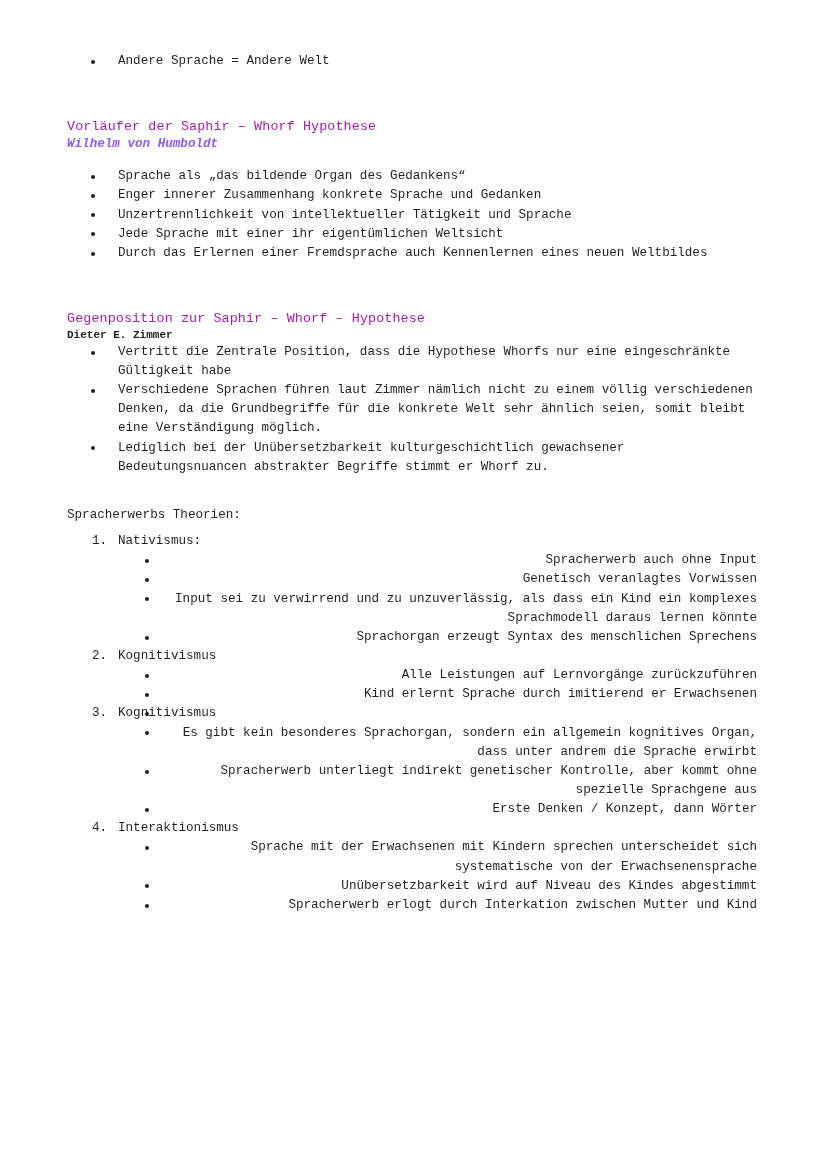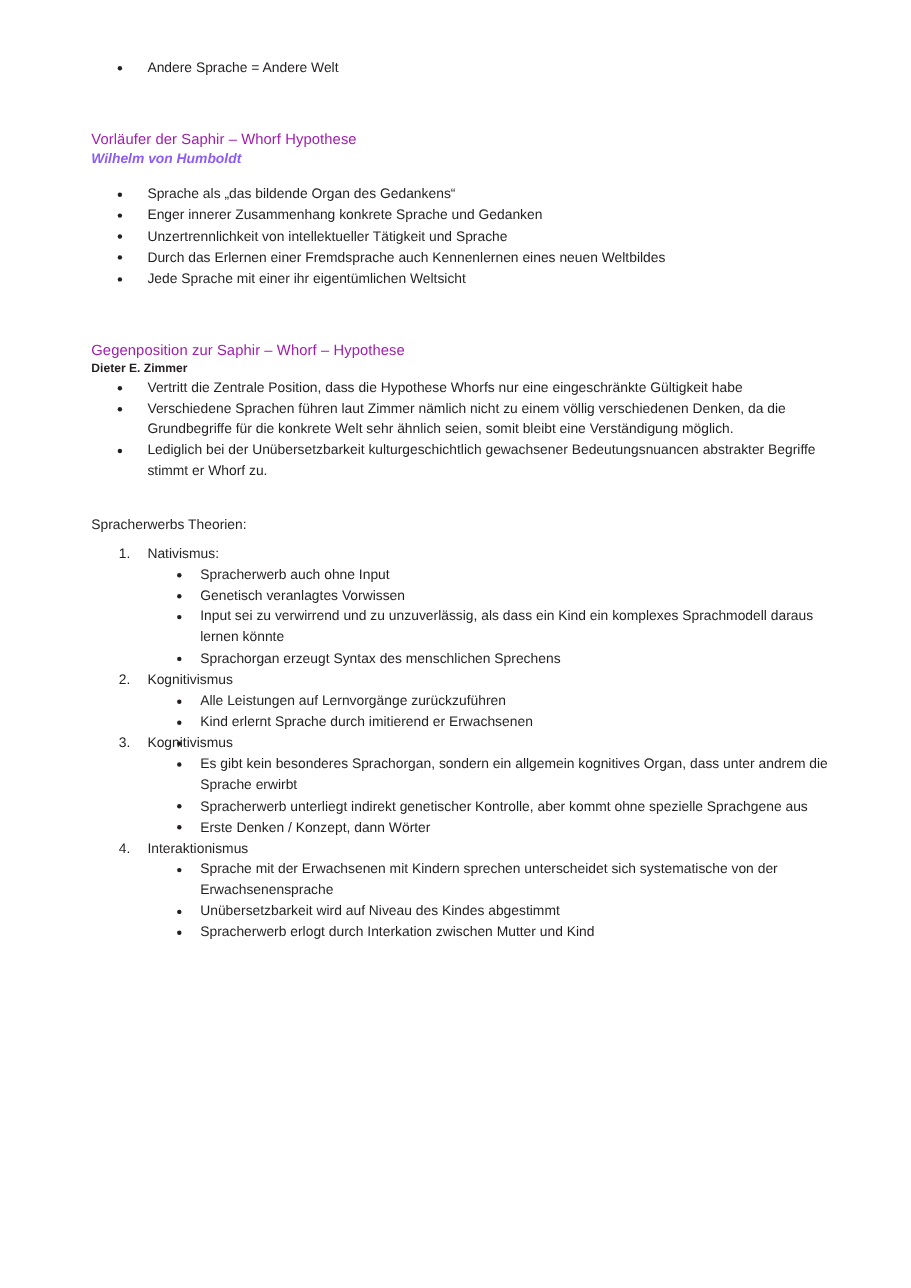--- a/index.html
+++ b/index.html
@@ -16,23 +16,24 @@
   .page {
     position: relative;
     width: 828px;
     height: 1171px;
     padding: 0;
     overflow: hidden;
   }
 
   .content {
     position: absolute;
-    left: 83px;
+    left: 67px;
     top: 52px;
     width: 690px;
+    font-family: Liberation Mono, monospace;
   }
 
   
   .h-blue {
     font-size: 13.4px;
     color: #a21caf;
     font-weight: 400;
     line-height: 1.35;
     letter-spacing: 0.1px;
     margin: 0;
@@ -105,20 +106,21 @@
     width: 20px;
     text-align: left;
     font-size: 12.6px;
   }
 
   
   ul.lvl2 {
     list-style: none;
     margin: 0;
     padding-left: 48px;
+    text-align: right;
   }
   ul.lvl2 > li {
     position: relative;
     font-size: 12.6px;
     line-height: 1.52;
     color: #231f20;
   }
   ul.lvl2 > li .dot {
     position: absolute;
     width: 4px;
@@ -162,25 +164,25 @@
         <li>
           <span class="dot"></span>
           <span>Enger innerer Zusammenhang konkrete Sprache und Gedanken</span>
         </li>
         <li>
           <span class="dot"></span>
           <span>Unzertrennlichkeit von intellektueller Tätigkeit und Sprache</span>
         </li>
         <li>
           <span class="dot"></span>
+          <span>Jede Sprache mit einer ihr eigentümlichen Weltsicht</span>
+        </li>
+        <li>
+          <span class="dot"></span>
           <span>Durch das Erlernen einer Fremdsprache auch Kennenlernen eines neuen Weltbildes</span>
-        </li>
-        <li>
-          <span class="dot"></span>
-          <span>Jede Sprache mit einer ihr eigentümlichen Weltsicht</span>
         </li>
       </ul>
     </div>
 
     <div class="sec-gap-lg"></div>
 
     <div>
       <div class="h-blue">Gegenposition zur Saphir – Whorf – Hypothese</div>
       <div class="h-name-bold">Dieter E. Zimmer</div>
 

